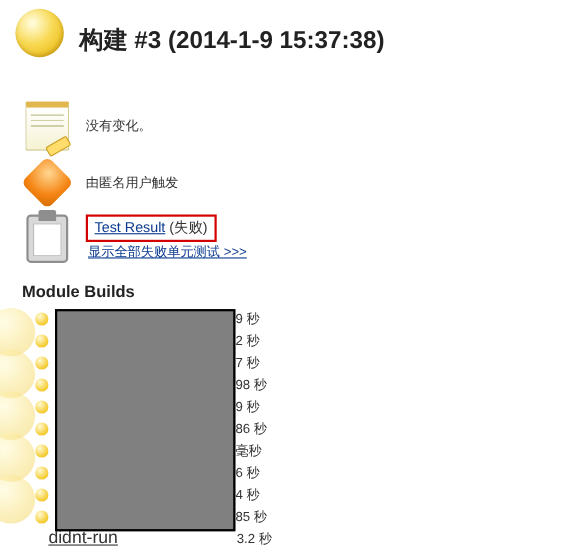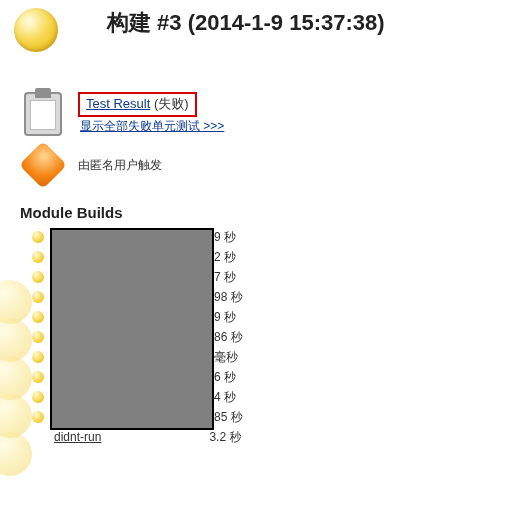--- a/index.html
+++ b/index.html
@@ -27,23 +27,22 @@
     background: radial-gradient(circle at 35% 30%, #fff8c6 5%, #f7e07a 55%, #f2cc4a 100%);
     border-radius: 50%;
     margin-bottom: -6px;
     opacity: 0.5;
   }
 
   .header {
     position: relative;
     padding: 8px 10px 0 14px;
     display: flex;
-    align-items: flex-start;
+    align-items: flex-end;
     z-index: 2;
-    gap: 35px;
   }
   .ball-large {
     width: 44px; height: 44px;
     border-radius: 50%;
     background: radial-gradient(circle at 35% 30%, #fffad3 5%, #f8d954 45%, #e8b200 100%);
     box-shadow: inset -1px -2px 4px rgba(120,80,0,0.35);
     margin-right: 14px;
     flex-shrink: 0;
   }
   .header h1 {
@@ -185,22 +184,22 @@
     overflow: hidden;
     white-space: nowrap;
   }
   .module-duration {
     color: #333;
     margin-left: 4px;
     white-space: nowrap;
   }
   .didnt-run {
     color: #333;
-    font-size: 12px;
-    margin-left: 22px;
+    font-size: 16px;
+    margin-left: 12px;
     text-decoration: underline;
   }
 
   
   .redaction {
     position: absolute;
     background: #808080;
     border: 2px solid #000;
     z-index: 3;
   }
@@ -222,41 +221,47 @@
   <div class="bgball"></div>
 </div>
 
 <div class="header">
   <div class="ball-large"></div>
   <h1>构建 #3 (2014-1-9 15:37:38)</h1>
 </div>
 
 <div class="info-list">
 
+  <div class="info-row">
+    <div class="icon-box">
+        <div class="icon-notepad"></div>
+      </div>
+    <div class="info-text">没有变化。</div>
+  </div>
+
+  <div class="info-row">
+    <div class="icon-box">
+        <div class="icon-trigger"></div>
+      </div>
+    <div class="info-text">由匿名用户触发</div>
+  </div>
 
   <div class="info-row" style="align-items:flex-start">
     <div class="icon-box">
         <div class="icon-clipboard"></div>
       </div>
     <div class="info-text" style="margin-left:12px">
       <span class="test-result-box">
         <a href="#">Test Result</a>
         <span>(失败)</span>
       </span><br>
       <a href="#" class="more-link">显示全部失败单元测试 &gt;&gt;&gt;</a>
     </div>
   </div>
 
-  <div class="info-row">
-    <div class="icon-box">
-        <div class="icon-trigger"></div>
-      </div>
-    <div class="info-text">由匿名用户触发</div>
-  </div>
-
 </div>
 
 <h2 class="section">Module Builds</h2>
 
 <div class="modules-wrap">
   <div class="redaction redact-main"></div>
 
   <div class="module-row">
     <span class="ball-small"></span>
     <a href="#" class="module-link">module-1</a>

